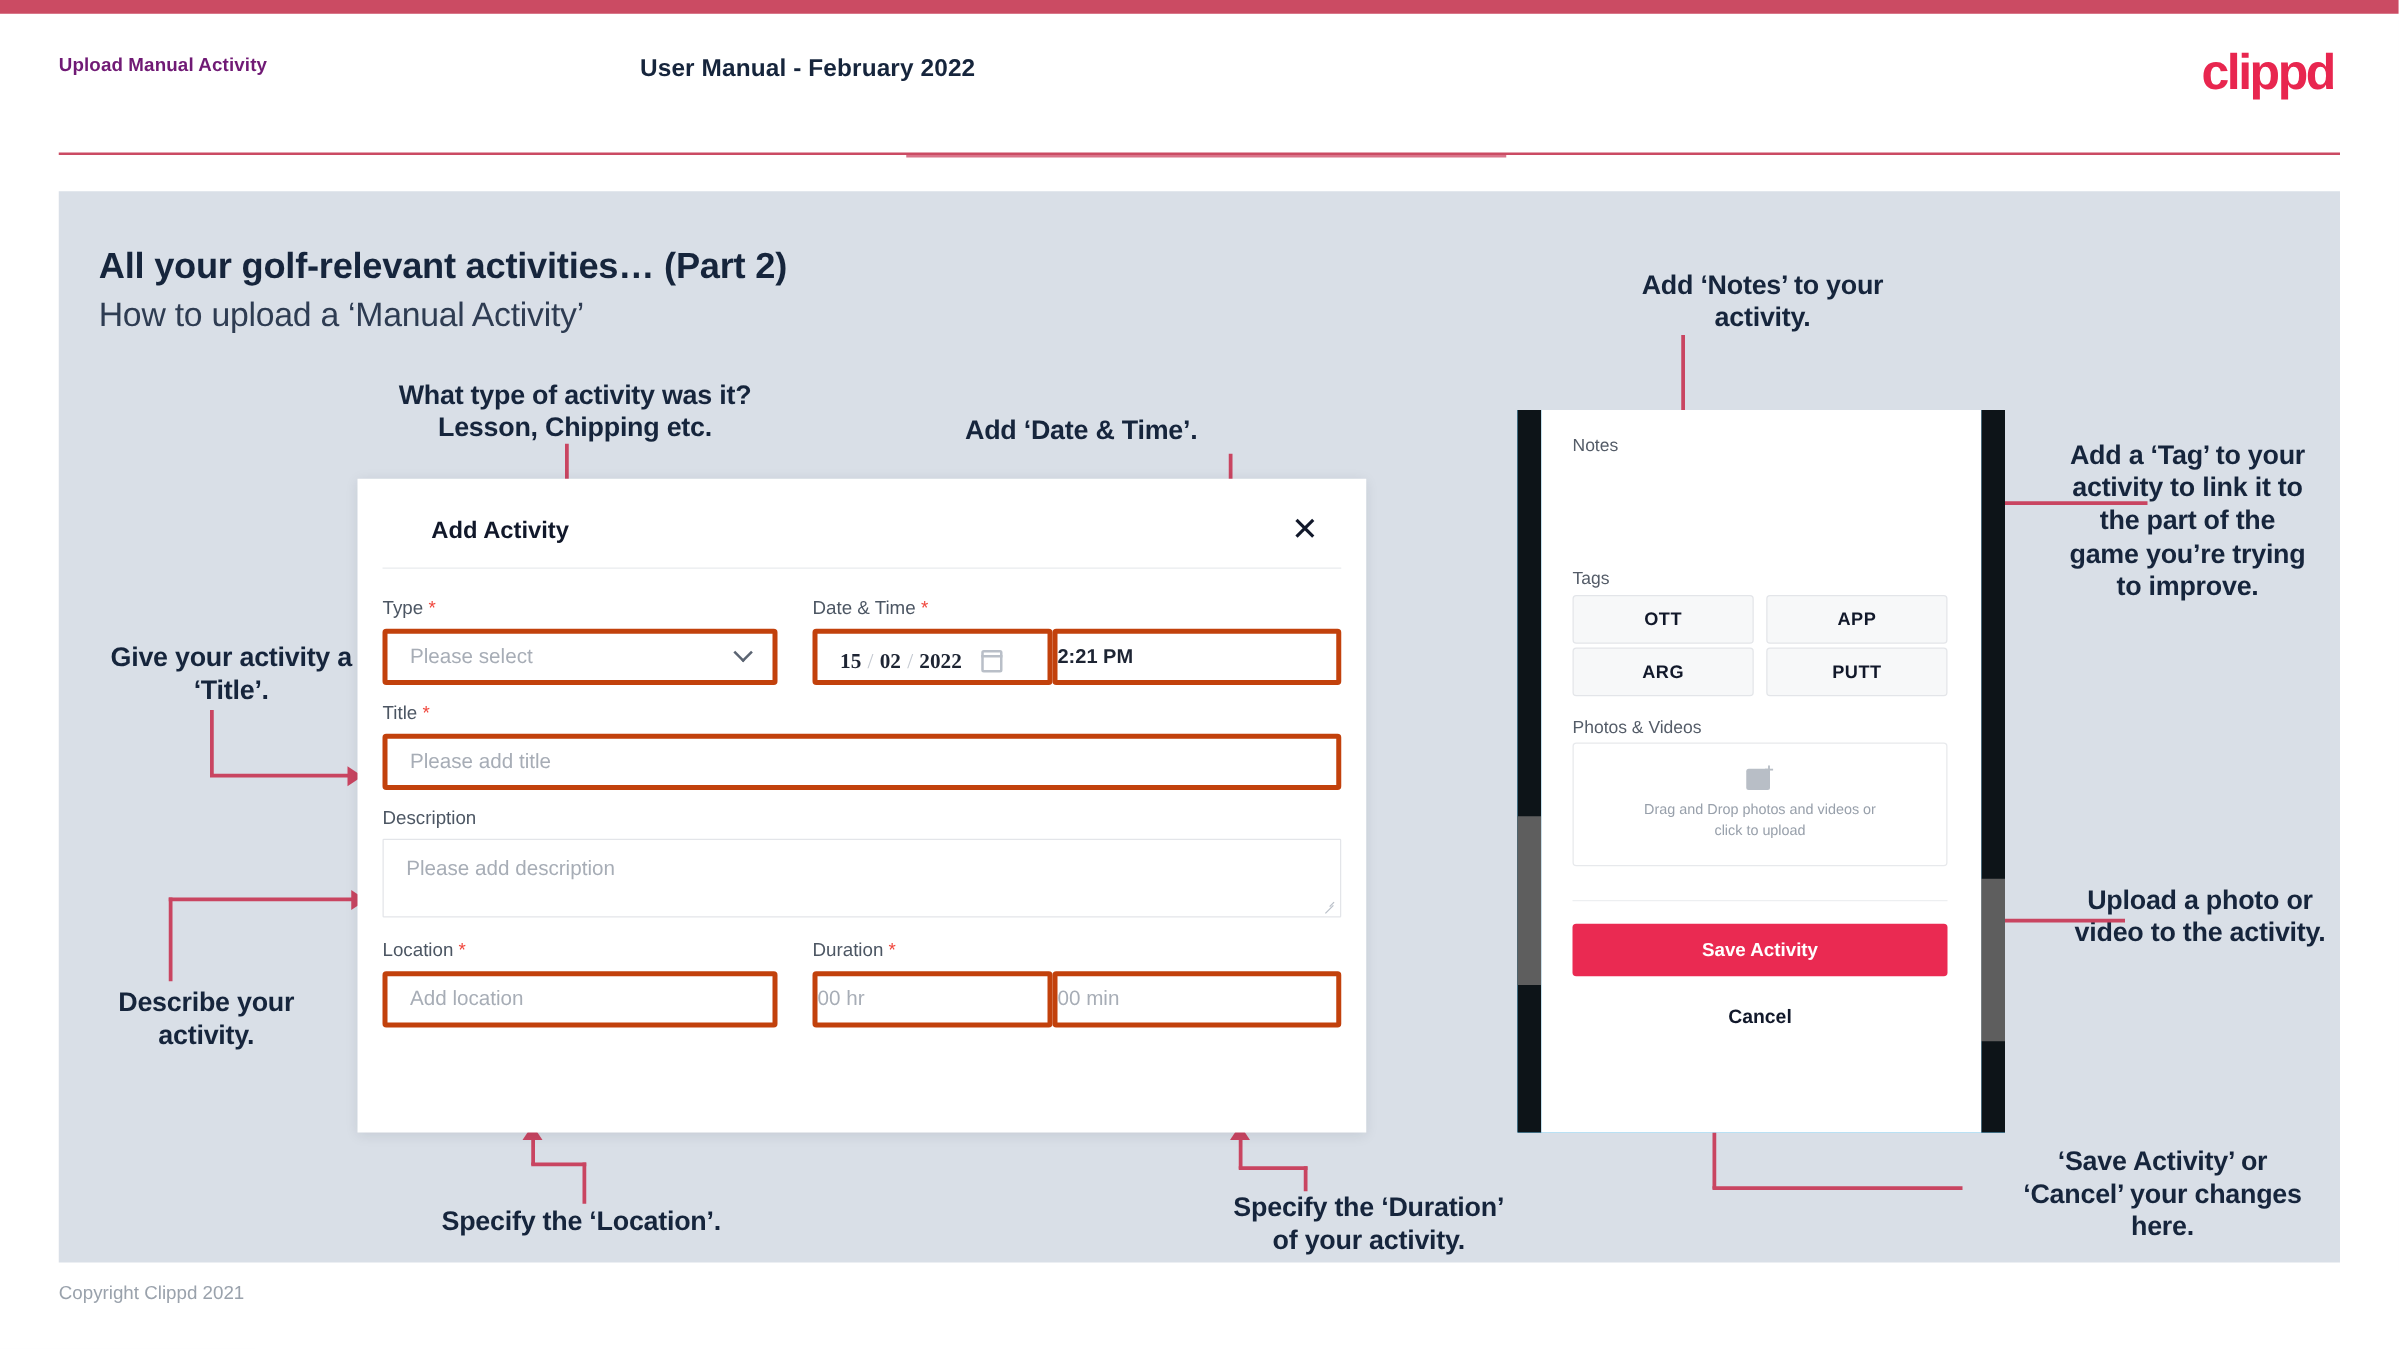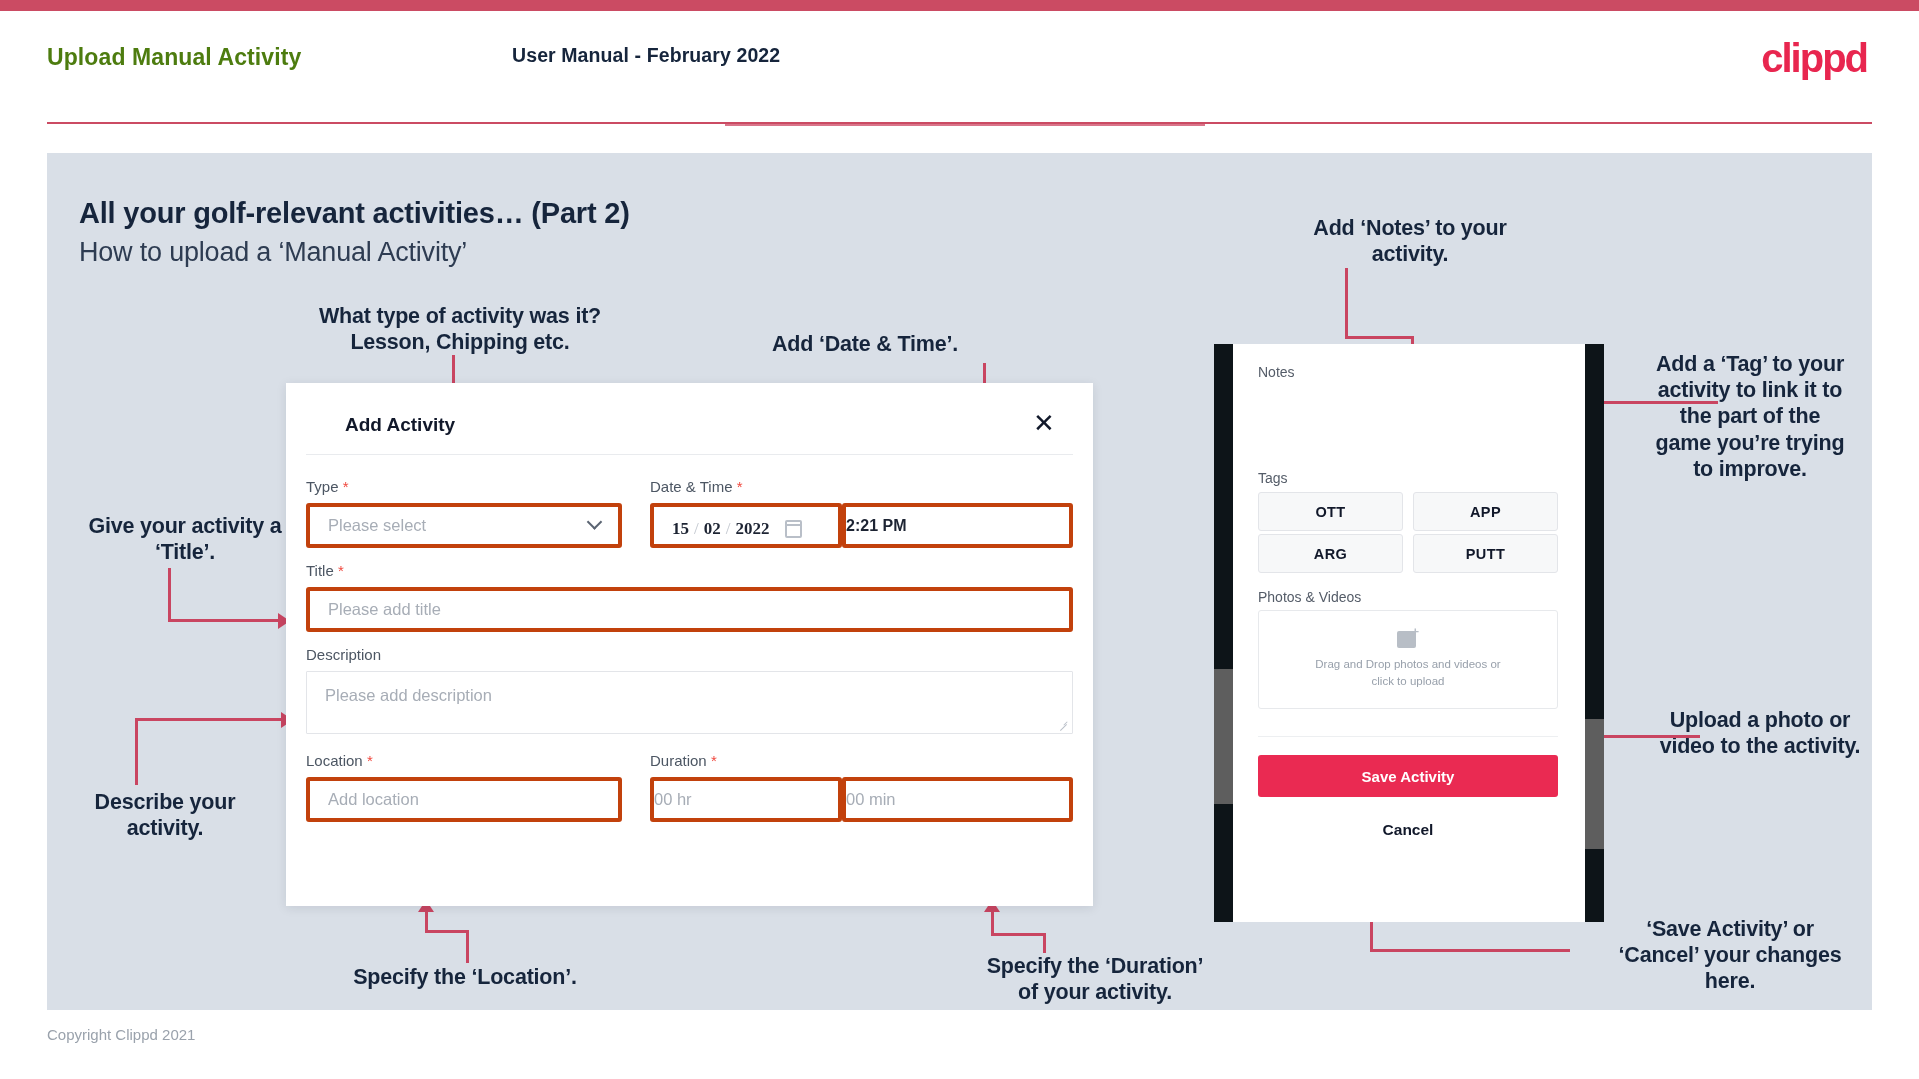--- a/index.html
+++ b/index.html
@@ -8,22 +8,22 @@
     background: #ffffff;
     font-family: "Liberation Sans", sans-serif;
     overflow: hidden;
   }
   #page { position: relative; width: 1919px; height: 1079px; background:#fff; }
 
   
   .top-bar { position:absolute; left:0; top:0; width:1919px; height:11px; background:#cb4b63; }
 
   
-  .hdr-title { position:absolute; left:47px; top:44px; font-size:23px; font-weight:700;
-               color:#4d7c0f; letter-spacing:.1px; }
+  .hdr-title { position:absolute; left:47px; top:44px; font-size:15px; font-weight:700;
+               color:#701a75; letter-spacing:.1px; }
   .hdr-sub   { position:absolute; left:512px; top:44px; font-size:19.5px; font-weight:700;
                color:#16253c; letter-spacing:.1px; }
   .logo { position:absolute; right:52px; top:38px; font-size:40px; font-weight:800;
           color:#e8264f; letter-spacing:-2px; line-height:1; }
   .hdr-rule { position:absolute; left:47px; top:122px; width:1825px; height:2px; background:#cb4b63; }
   .hdr-rule.b2 { top:124px; left:725px; width:480px; background:#d9758a; height:2px; }
 
   
   .panel { position:absolute; left:47px; top:153px; width:1825px; height:857px; background:#d9dfe7; }
 
@@ -73,21 +73,21 @@
 
   .ta { position:absolute; border:1px solid #e3e5e9; background:#fff; border-radius:1px;
         font-size:16.5px; color:#a7adb6; padding:14px 0 0 18px; }
   .ta .grip { position:absolute; right:4px; bottom:3px; width:10px; height:10px; }
   .ta .grip:before, .ta .grip:after { content:""; position:absolute; background:#b9bfc8; height:1px; width:9px;
         transform:rotate(-45deg); right:0; }
   .ta .grip:before { bottom:2px; }
   .ta .grip:after  { bottom:6px; width:5px; }
 
   
-  .phone { position:absolute; left:1214px; top:328px; width:390px; height:578px; background:#0ea5e9;margin-top:16px; }
+  .phone { position:absolute; left:1214px; top:328px; width:390px; height:578px; background:#0ea5e9; }
   .bez { position:absolute; top:0; width:19px; height:578px; background:#0d1418; }
   .bez.l { left:0; }  .bez.r { right:0; }
   .btn-seg { position:absolute; width:19px; background:#5e5e5e; }
 
   .screen { position:absolute; left:19px; top:0; width:352px; height:578px; background:#fff; }
   .p-label { position:absolute; font-size:14px; color:#545c68; }
   .p-inp { position:absolute; border:1px solid #e7e9ec; background:#fff; border-radius:3px;
            font-size:16px; color:#9ea5af; padding:12px 0 0 16px; }
   .tag { position:absolute; border:1px solid #e3e5e9; background:#f7f8f9; border-radius:3px;
          display:flex; align-items:center; justify-content:center;

